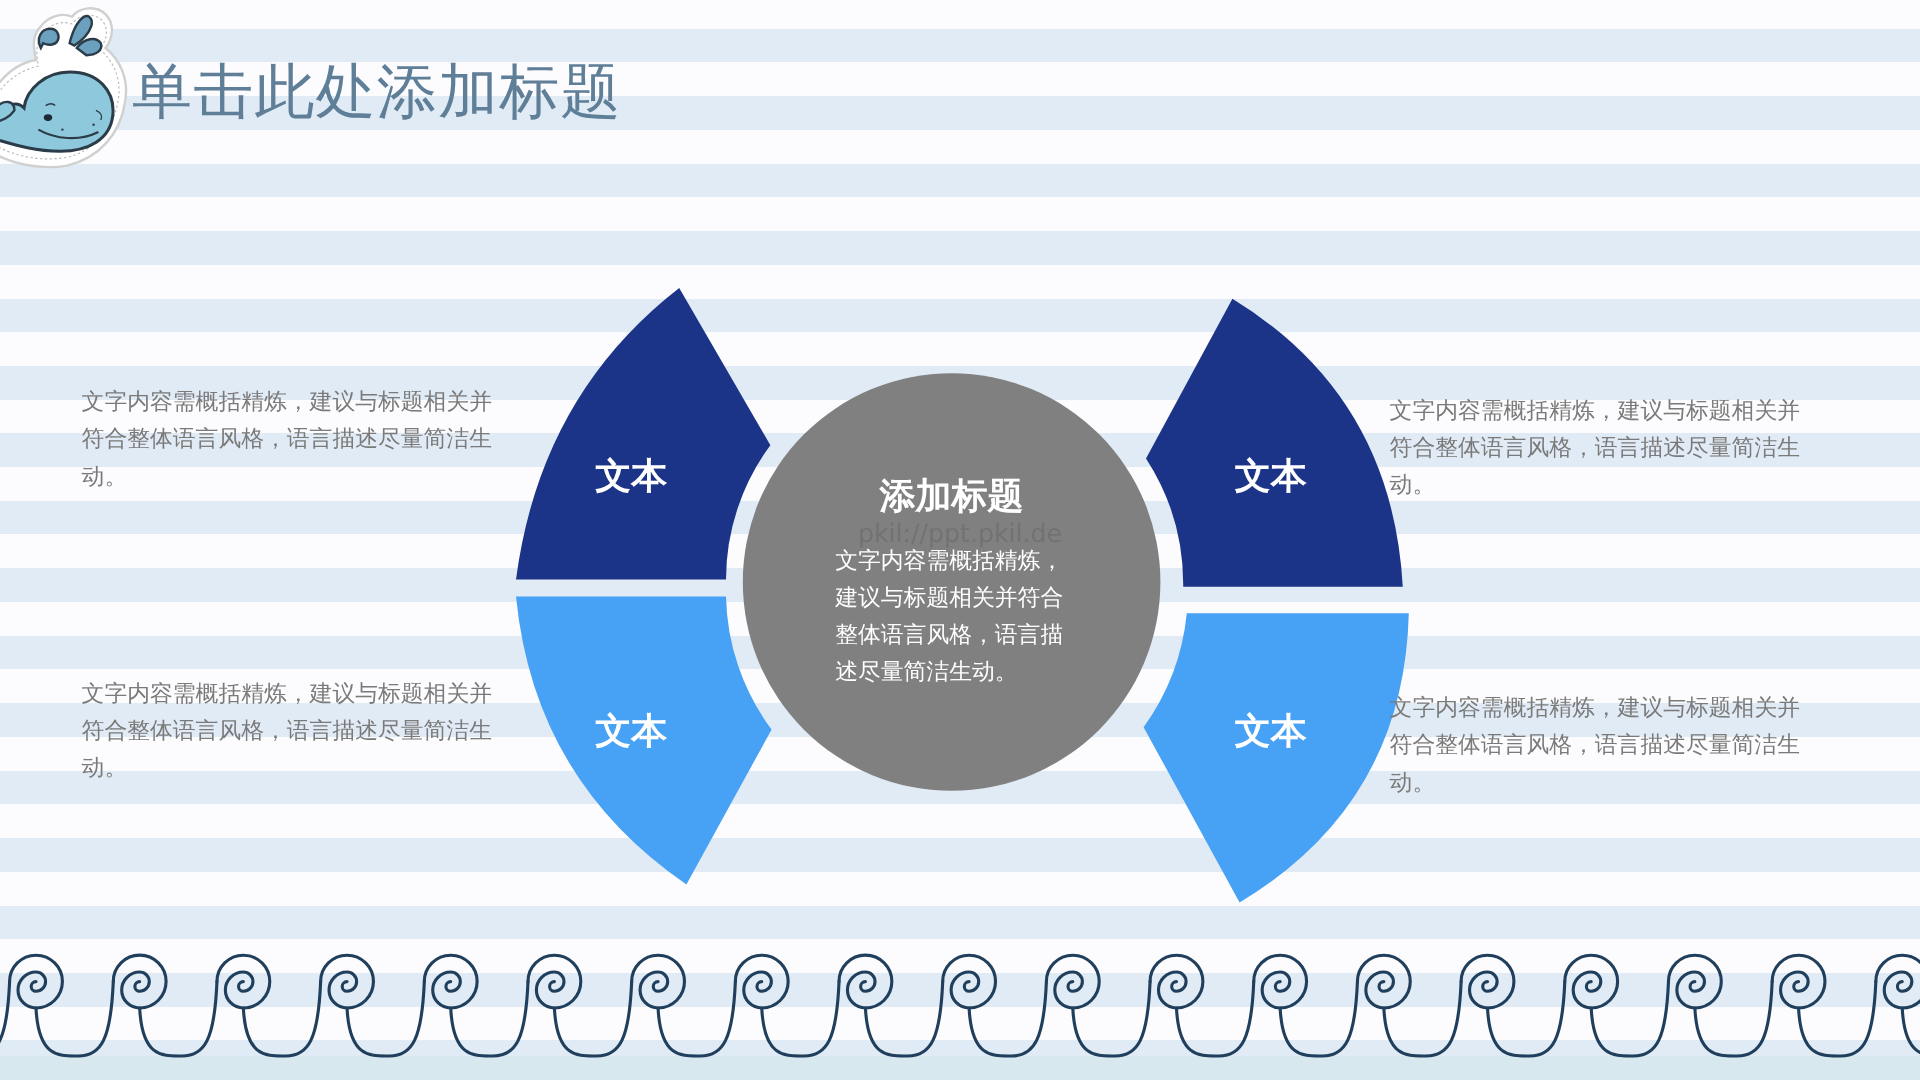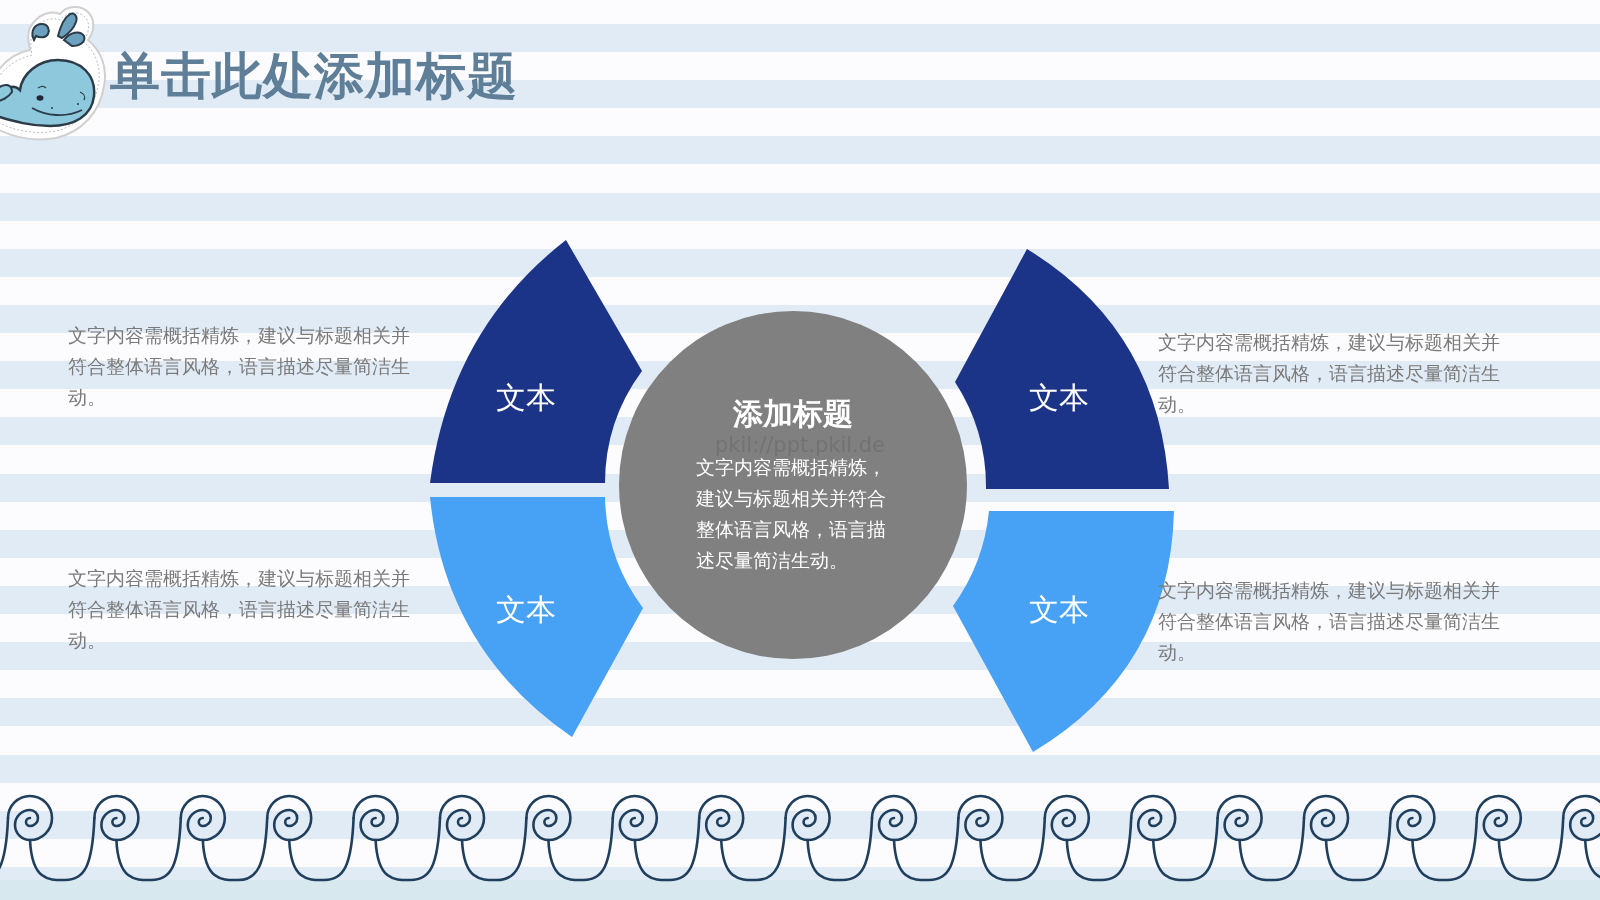--- a/index.html
+++ b/index.html
@@ -13,38 +13,38 @@
       #e1ebf5 24px, #e1ebf5 52px,
       #fcfbfd 52px, #fcfbfd 56.2px
     );
   }
   .slide { position: absolute; inset: 0; }
 
   .whale { position: absolute; left: 0; top: 0; width: 110px; height: 150px; }
 
   .title {
     position: absolute; left: 110px; top: 44px;
-    font-size: 50px; font-weight: bold; letter-spacing: 1px;
+    font-size: 50px; font-weight: normal; letter-spacing: 1px;
     color: #5f7f98; line-height: 64px; white-space: nowrap;
   }
 
   .side-text {
     position: absolute; width: 350px;
     font-size: 19px; line-height: 31px; color: #7a7a7a;
   }
   .t-left-top { left: 68px; top: 320px; }
   .t-left-bot { left: 68px; top: 563px; }
   .t-right-top { left: 1158px; top: 327px; }
   .t-right-bot { left: 1158px; top: 575px; }
 
   .diagram { position: absolute; left: 0; top: 0; width: 1600px; height: 900px; }
 
   .petal-label {
     position: absolute; width: 120px; text-align: center;
-    font-size: 30px; font-weight: normal; color: #ffffff; line-height: 40px;
+    font-size: 30px; font-weight: bold; color: #ffffff; line-height: 40px;
   }
   .pl-tl { left: 466px; top: 378px; }
   .pl-bl { left: 466px; top: 590px; }
   .pl-tr { left: 999px; top: 378px; }
   .pl-br { left: 999px; top: 590px; }
 
   .center-title {
     position: absolute; left: 663px; top: 394px; width: 260px; text-align: center;
     font-size: 30px; font-weight: bold; color: #ffffff; line-height: 40px;
   }

